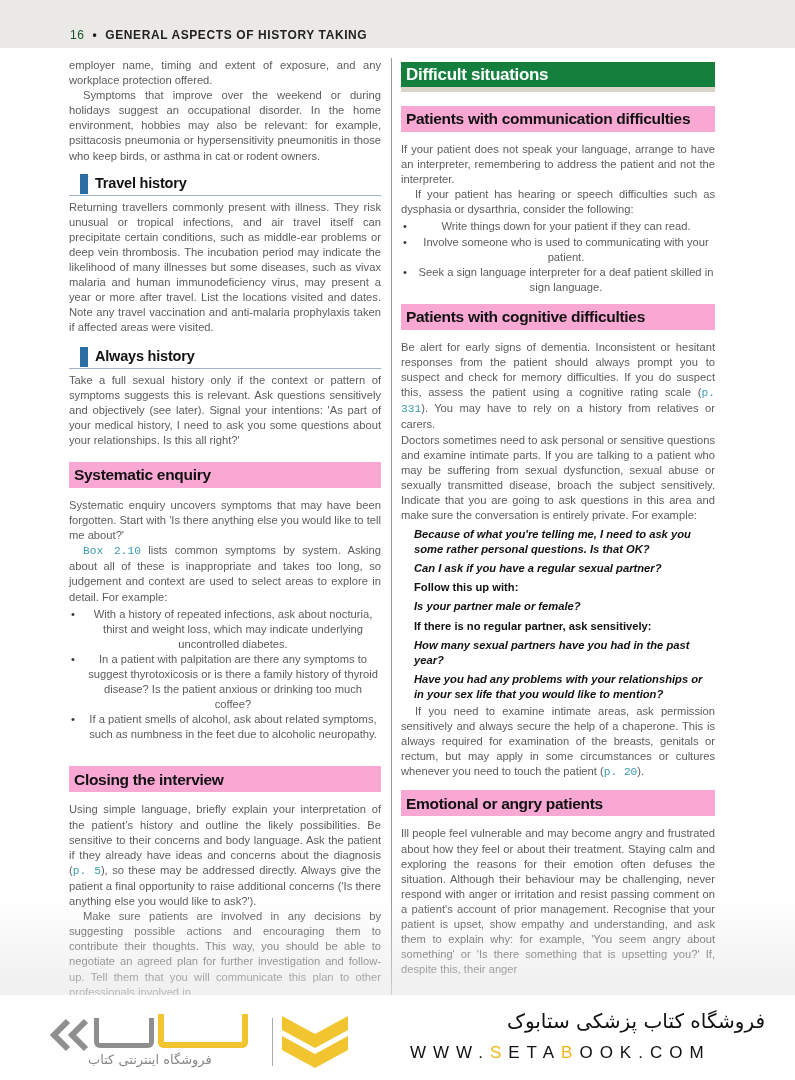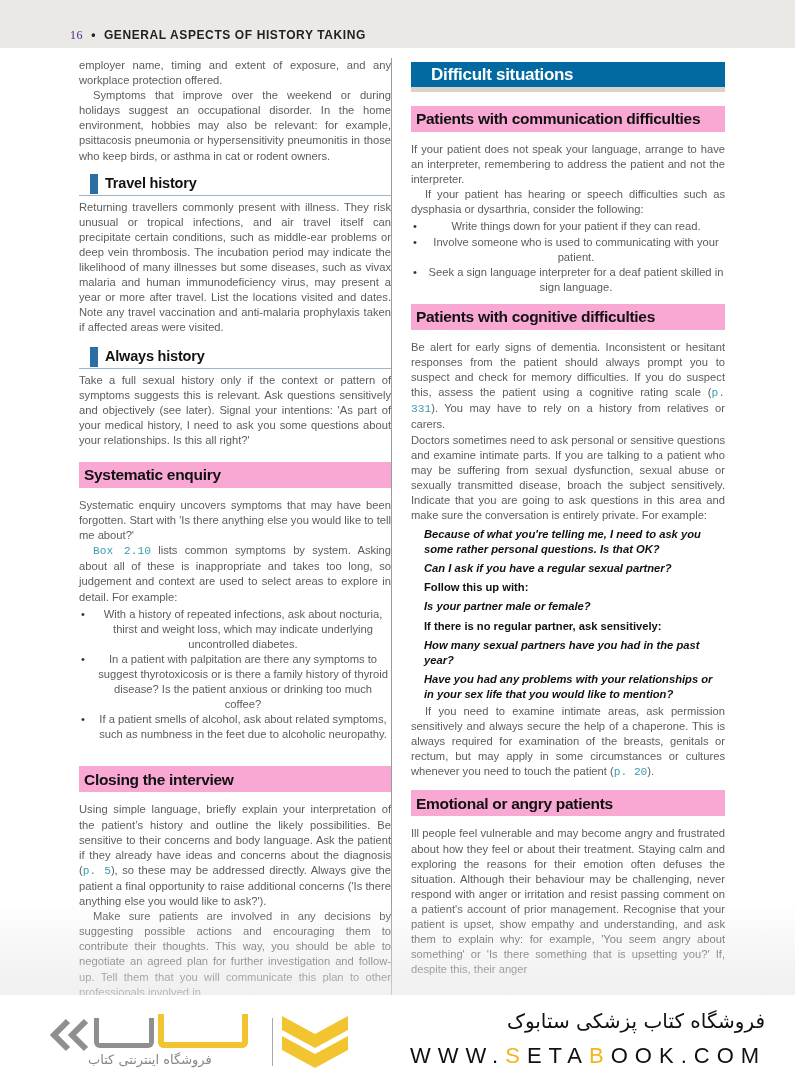--- a/index.html
+++ b/index.html
@@ -10,27 +10,27 @@
     color: #555;
   }
   .top-band {
     position: absolute; left: 0; top: 0; width: 795px; height: 48px;
     background: #ebe9e5;
   }
   .running-head {
     position: absolute; left: 70px; top: 28px;
     font-size: 12px; letter-spacing: 0.6px; color: #222;
   }
-  .running-head .pno { font-weight: normal; color: #4c1d95; font-family: Liberation Serif, serif; }
+  .running-head .pno { font-weight: normal; color: #14532d; }
   .running-head .bullet { margin: 0 4px; font-weight: bold; }
   .running-head .title { font-weight: bold; }
 
   .col {
     position: absolute; top: 58px;
-    font-size: 11.2px; line-height: 15.1px; color: #5c5c5c; margin-left: 10px;
+    font-size: 11.2px; line-height: 15.1px; color: #5c5c5c;
   }
   .col-left { left: 69px; width: 312px; }
   .col-right { left: 401px; width: 314px; }
   .col-divider {
     position: absolute; left: 391px; top: 58px; width: 1px; height: 940px;
     background: #9a9a9a;
   }
   p { margin: 0; text-align: justify; }
   p.indent { text-indent: 14px; }
   a.xref { color: #3a9cb0; text-decoration: none; font-family: Liberation Mono, monospace; }
@@ -42,22 +42,22 @@
   }
   .sub-h .mark { width: 8px; height: 20px; background: #2b6ea4; margin-right: 7px; }
   .sub-h .txt { font-family: "Liberation Sans", sans-serif; font-weight: bold; font-size: 14.5px; color: #111; letter-spacing: -0.2px; }
 
   .sec-h {
     background: #f9a8d4; height: 26px; display: flex; align-items: center;
     padding-left: 5px; margin-top: 14px; margin-bottom: 10px;
     font-weight: bold; font-size: 15.5px; color: #111; letter-spacing: -0.3px;
   }
   .main-h {
-    background: #0369a1; height: 25px; display: flex; align-items: center;
-    padding-left: 20px;
+    background: #15803d; height: 25px; display: flex; align-items: center;
+    padding-left: 5px;
     font-weight: bold; font-size: 17px; color: #fff; letter-spacing: -0.3px;
     border-bottom: 5px solid #d9d3c8;
     margin-bottom: 14px;
   }
   ul.bul { margin: 2px 0 0 0; padding: 0; list-style: none; }
   ul.bul li { position: relative; padding-left: 16px; text-align: center; }
   ul.bul li::before { content: "\2022"; position: absolute; left: 2px; top: 0; color: #333; }
 
   .q { font-weight: bold; color: #111; margin: 4px 0 0 13px; text-align: left; }
   .q.it { font-style: italic; }
@@ -76,21 +76,21 @@
     position: absolute; left: 48px; top: 42px; font-size: 13px; color: #888;
     font-family: "DejaVu Sans", sans-serif;
   }
   .logo-sep { position: absolute; left: 232px; top: 8px; width: 1px; height: 48px; background: #aaa; }
   .logo-mark { position: absolute; left: 240px; top: 4px; }
   .shop-fa {
     position: absolute; right: 30px; top: 14px; font-size: 20px; color: #111;
     font-family: "DejaVu Sans", sans-serif; direction: rtl;
   }
   .shop-url {
-    position: absolute; left: 410px; top: 48px; font-size: 22px; letter-spacing: 7px; color: #111;
+    position: absolute; left: 410px; top: 48px; font-size: 17px; letter-spacing: 7px; color: #111;
     font-family: "Liberation Sans", sans-serif;
   }
   .shop-url .hl { color: #f2b51b; }
 </style>
 </head>
 <body>
 
 <div class="top-band"></div>
 <div class="running-head">
   <span class="pno">16</span>

